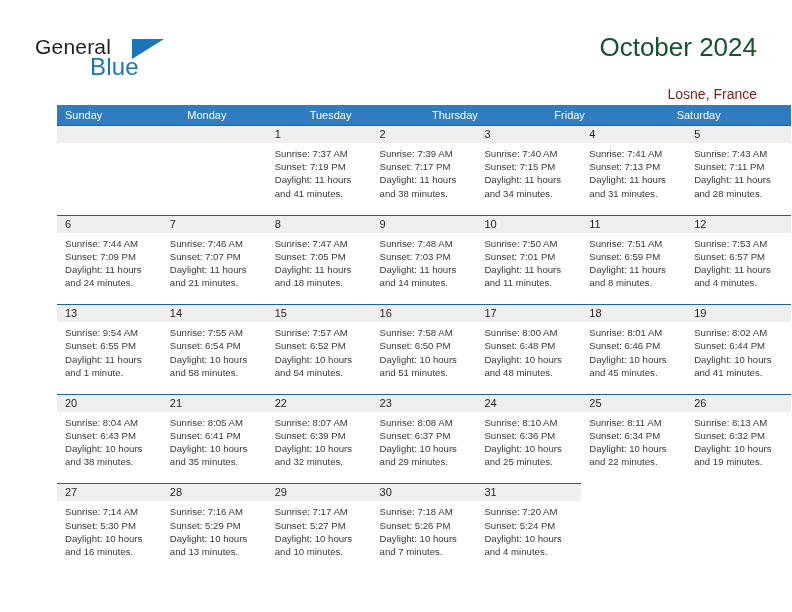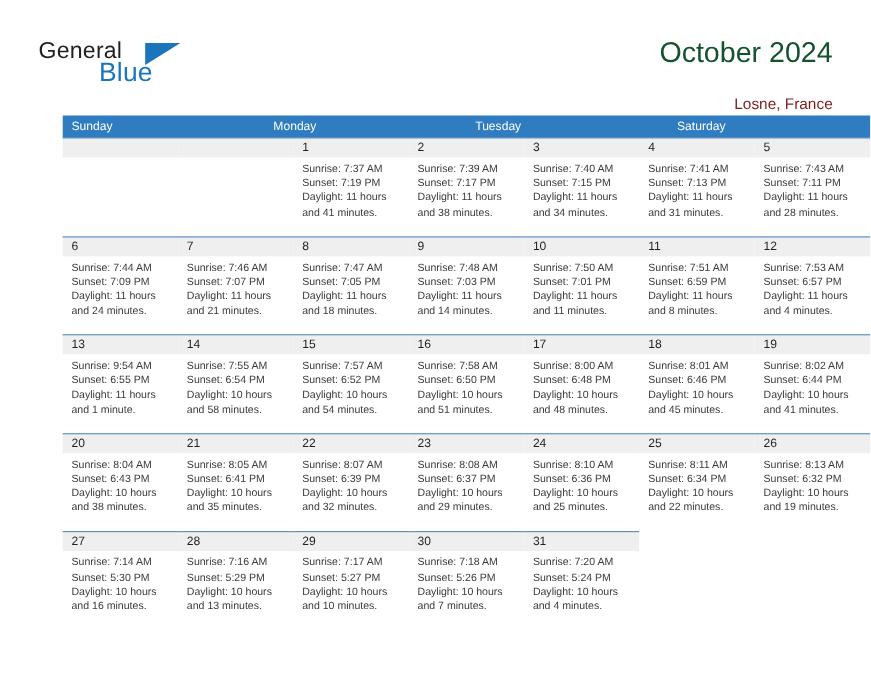--- a/index.html
+++ b/index.html
@@ -186,20 +186,22 @@
     </div>
 
   </div>
 
   <div class="calendar">
 
     <div class="dow-row">
       <div class="dow">Sunday</div>
       <div class="dow">Monday</div>
       <div class="dow">Tuesday</div>
+      <div class="dow">Thursday</div>
+      <div class="dow">Friday</div>
       <div class="dow">Saturday</div>
     </div>
 
     <div id="weeks-container">
         <div class="week first">
           <div class="cell">
             <div class="rule"></div>
             <div class="datestrip"></div>
           </div>
           <div class="cell">

